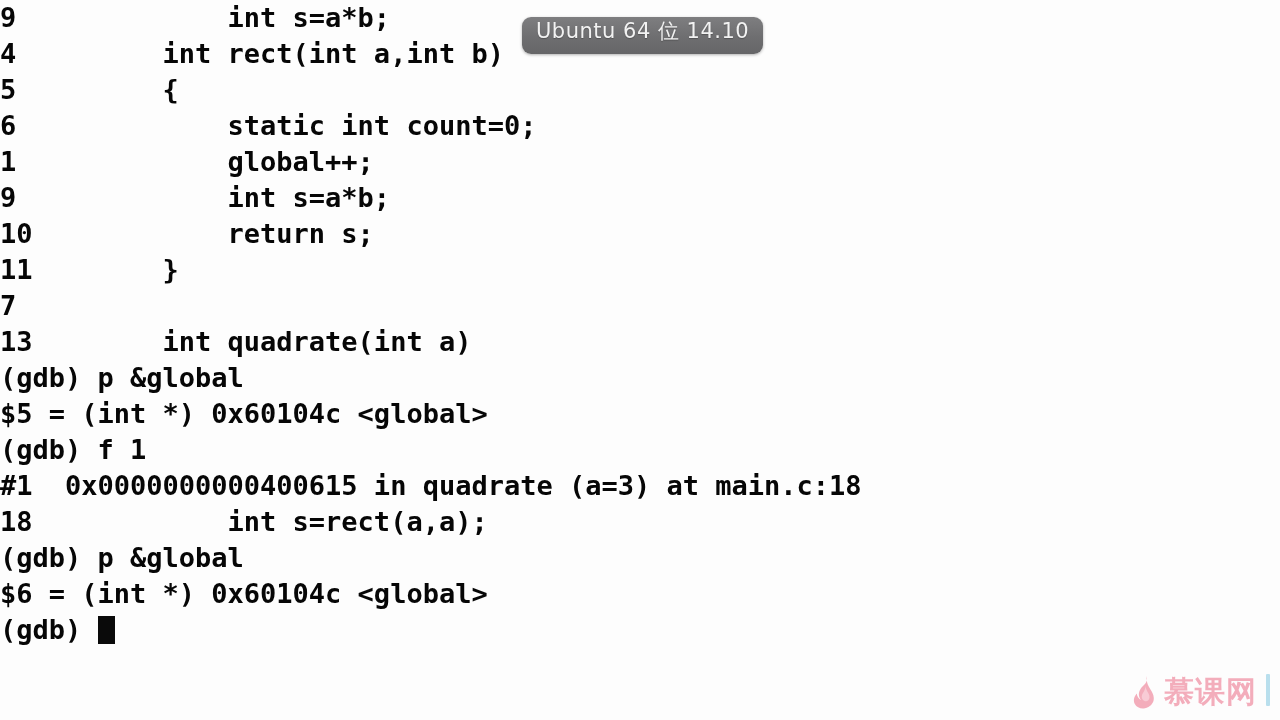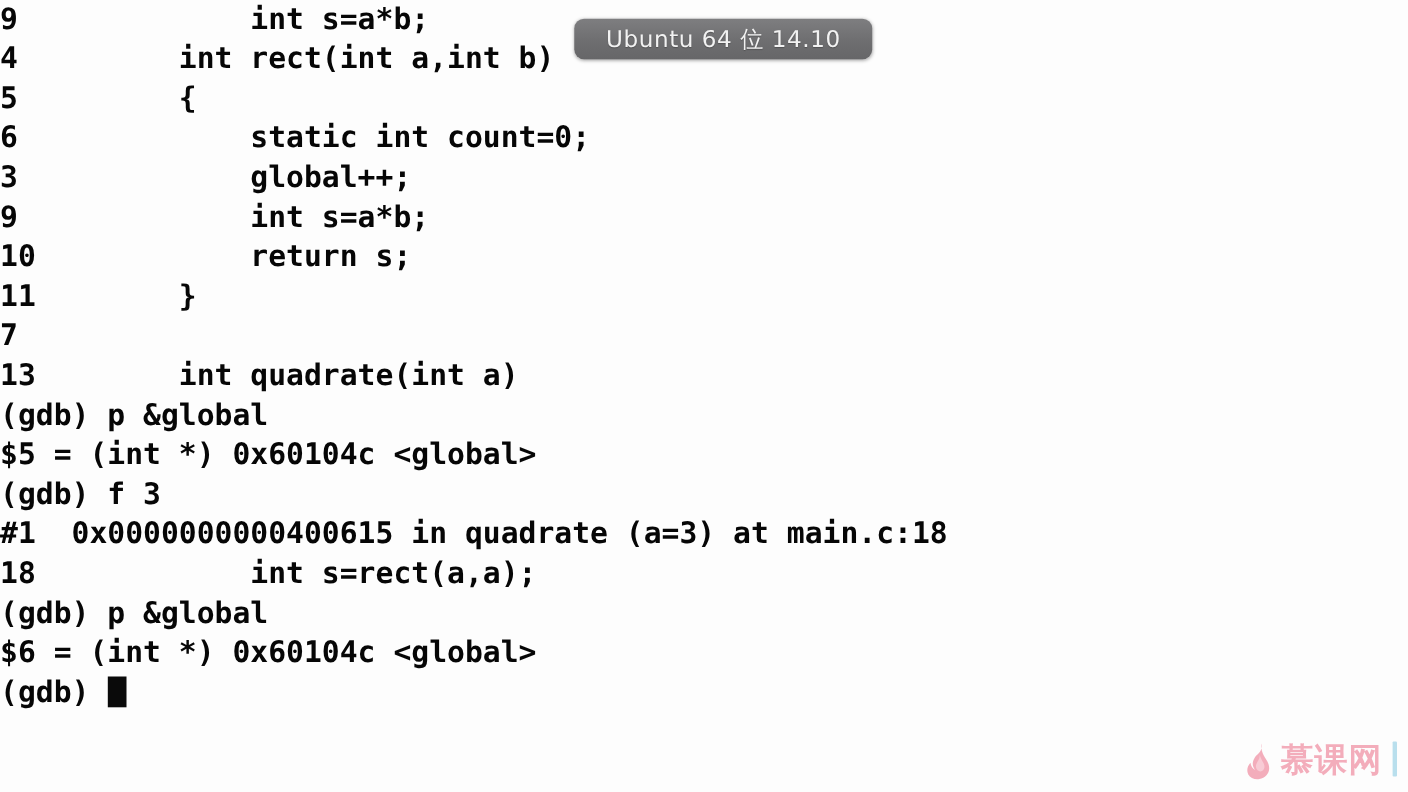--- a/index.html
+++ b/index.html
@@ -46,23 +46,22 @@
     background: #0a0a0a;
     vertical-align: -5px;
   }
 
   
   #ubuntu-badge {
     position: absolute;
     left: 522px;
     top: 17px;
     height: 37px;
-    padding: 0 29px;
+    padding: 0 14px;
     display: flex;
-    align-items: center;
     justify-content: center;
     background: linear-gradient(to bottom, #7e7e80 0%, #6e6e70 55%, #666668 100%);
     border-radius: 9px;
     box-shadow: 0 1px 3px rgba(0,0,0,0.30);
     color: #f2f2f2;
     font-family: "DejaVu Sans", "Liberation Sans", sans-serif;
     font-size: 21px;
     letter-spacing: 0.5px;
     white-space: nowrap;
     text-shadow: 0 1px 1px rgba(0,0,0,0.25);
@@ -102,29 +101,29 @@
 </head>
 <body>
 
 <div id="screen">
 
   <div id="terminal">
       <div class="term-line"><span class="txt">9             int s=a*b;</span></div>
       <div class="term-line"><span class="txt">4         int rect(int a,int b)</span></div>
       <div class="term-line"><span class="txt">5         {</span></div>
       <div class="term-line"><span class="txt">6             static int count=0;</span></div>
-      <div class="term-line"><span class="txt">3             global++;</span></div>
+      <div class="term-line"><span class="txt">1             global++;</span></div>
       <div class="term-line"><span class="txt">9             int s=a*b;</span></div>
       <div class="term-line"><span class="txt">10            return s;</span></div>
       <div class="term-line"><span class="txt">11        }</span></div>
       <div class="term-line"><span class="txt">7</span></div>
       <div class="term-line"><span class="txt">13        int quadrate(int a)</span></div>
       <div class="term-line"><span class="txt">(gdb) p &amp;global</span></div>
       <div class="term-line"><span class="txt">$5 = (int *) 0x60104c &lt;global&gt;</span></div>
-      <div class="term-line"><span class="txt">(gdb) f 3</span></div>
+      <div class="term-line"><span class="txt">(gdb) f 1</span></div>
       <div class="term-line"><span class="txt">#1  0x0000000000400615 in quadrate (a=3) at main.c:18</span></div>
       <div class="term-line"><span class="txt">18            int s=rect(a,a);</span></div>
       <div class="term-line"><span class="txt">(gdb) p &amp;global</span></div>
       <div class="term-line"><span class="txt">$6 = (int *) 0x60104c &lt;global&gt;</span></div>
       <div class="term-line"><span class="txt">(gdb) </span><span class="cursor"></span></div>
     </div>
 
   <div id="ubuntu-badge">
     <span>Ubuntu 64 位 14.10</span>
   </div>

